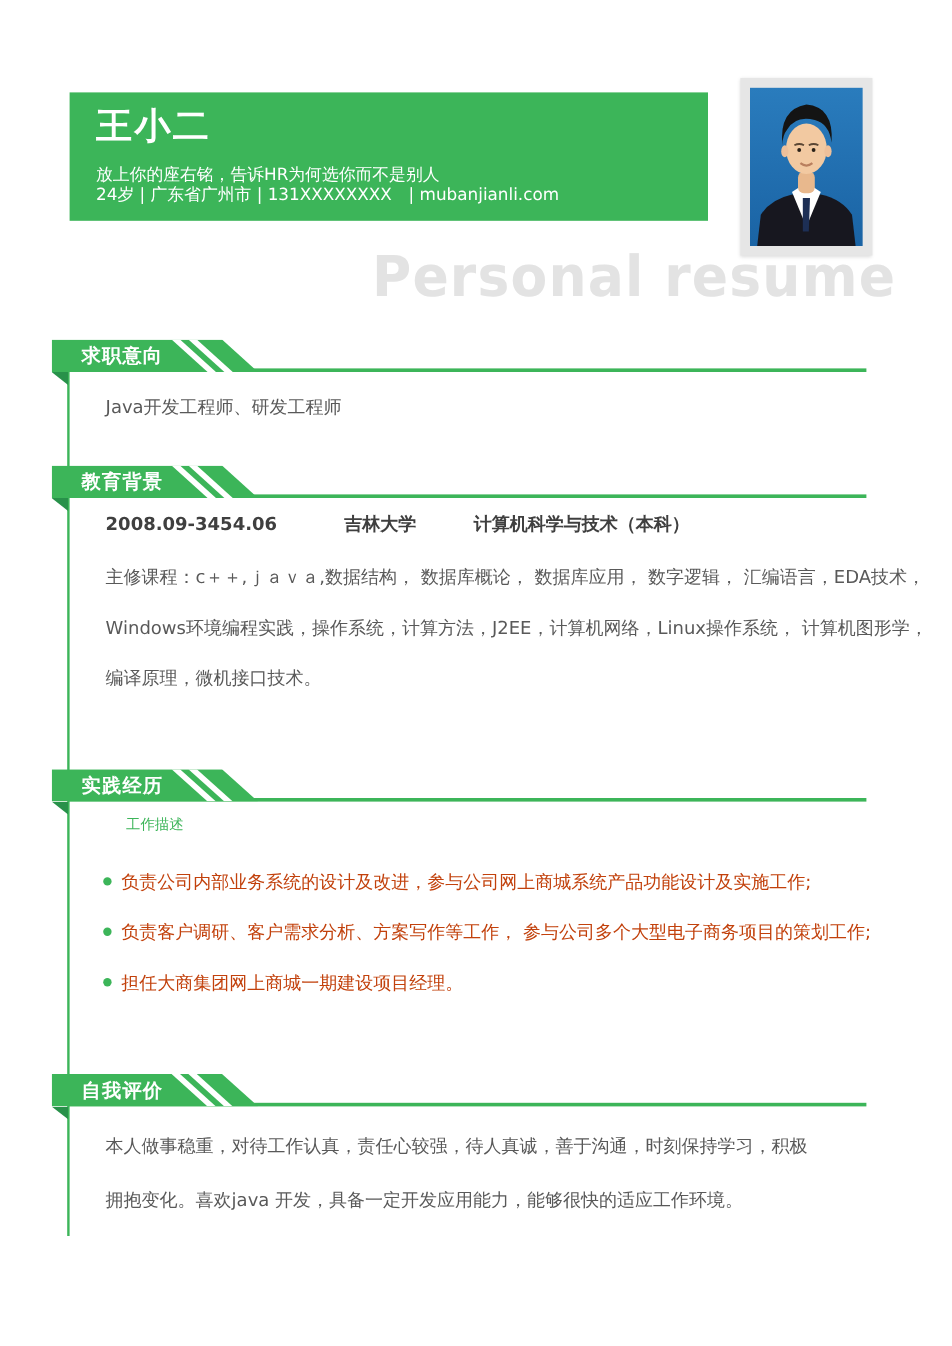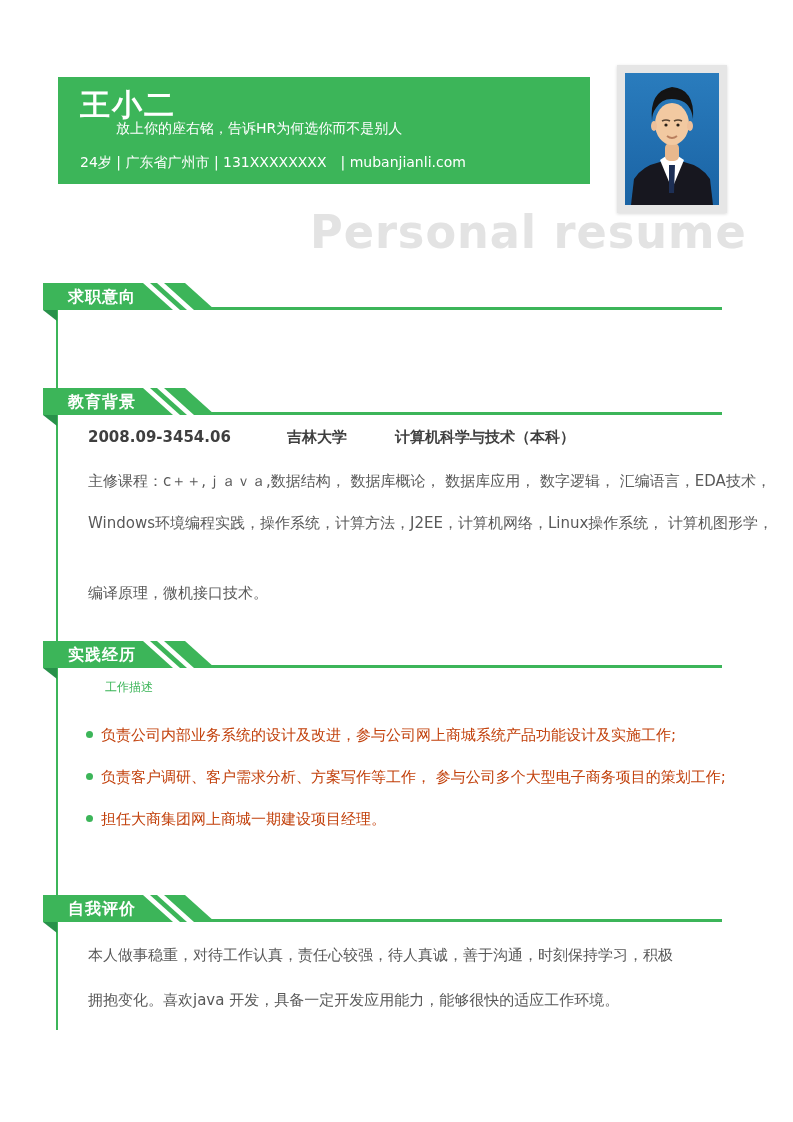--- a/index.html
+++ b/index.html
@@ -2,21 +2,21 @@
 <html><head>
 <meta charset="utf-8">
 <style>
   * { margin:0; padding:0; box-sizing:border-box; }
   body { background:#ffffff; font-family:"DejaVu Sans","Liberation Sans",sans-serif; }
   .page { position:relative; width:793px; height:1122px; background:#ffffff; overflow:hidden;text-align:center; }
 
   
   .header-band { position:absolute; left:58px; top:77px; width:532px; height:107px; background:#3cb559; color:#fff; }
   .name { position:absolute; left:22px; top:8px; font-size:30px; font-weight:bold; letter-spacing:2px; }
-  .motto { position:absolute; left:22px; top:43px; font-size:14px;margin-left:36px; }
+  .motto { position:absolute; left:22px; top:60px; font-size:14px; }
   .contact { position:absolute; left:22px; top:77px; font-size:14px; }
 
   
   .photo-frame { position:absolute; left:617px; top:65px; width:110px; height:148px; background:#e6e6e6; box-shadow:0 1px 3px rgba(0,0,0,.15); }
   .photo-frame svg { position:absolute; left:8px; top:8px; }
 
   
   .watermark { position:absolute; right:46px; top:204px; font-size:47px; font-weight:700; color:#e3e3e3; white-space:nowrap; letter-spacing:1px; transform:scaleX(.95); transform-origin:100% 0; }
 
   
@@ -78,36 +78,37 @@
 
   <div class="v-line"></div>
 
   <div class="h-line" style="top:307px"></div>
   <div class="tab" style="top:283px">
     <span class="tab-title">求职意向</span>
     <span class="stripe s1"></span>
     <span class="stripe s2"></span>
   </div>
   <div class="fold" style="top:310px"></div>
+  <div class="txt" style="top:330px">Java开发工程师、研发工程师</div>
 
   <div class="h-line" style="top:412px"></div>
   <div class="tab" style="top:388px">
     <span class="tab-title">教育背景</span>
     <span class="stripe s1"></span>
     <span class="stripe s2"></span>
   </div>
   <div class="fold" style="top:415px"></div>
   <div class="edu-row">
     <span class="cell-period">2008.09-3454.06</span>
     <span class="cell-school">吉林大学</span>
     <span class="cell-major">计算机科学与技术（本科）</span>
   </div>
   <div class="txt" style="top:472px">主修课程：c＋＋,ｊａｖａ,数据结构， 数据库概论， 数据库应用， 数字逻辑， 汇编语言，EDA技术，</div>
   <div class="txt" style="top:514px">Windows环境编程实践，操作系统，计算方法，J2EE，计算机网络，Linux操作系统， 计算机图形学，</div>
-  <div class="txt" style="top:584px">编译原理，微机接口技术。</div>
+  <div class="txt" style="top:556px">编译原理，微机接口技术。</div>
 
   <div class="h-line" style="top:665px"></div>
   <div class="tab" style="top:641px">
     <span class="tab-title">实践经历</span>
     <span class="stripe s1"></span>
     <span class="stripe s2"></span>
   </div>
   <div class="fold" style="top:668px"></div>
   <div class="sub-title">工作描述</div>
   <div class="bullet" style="top:726px">

